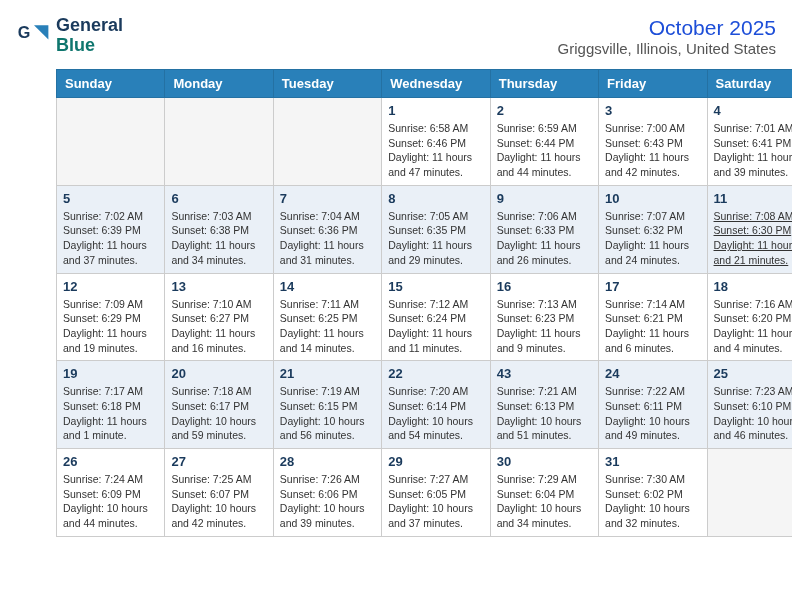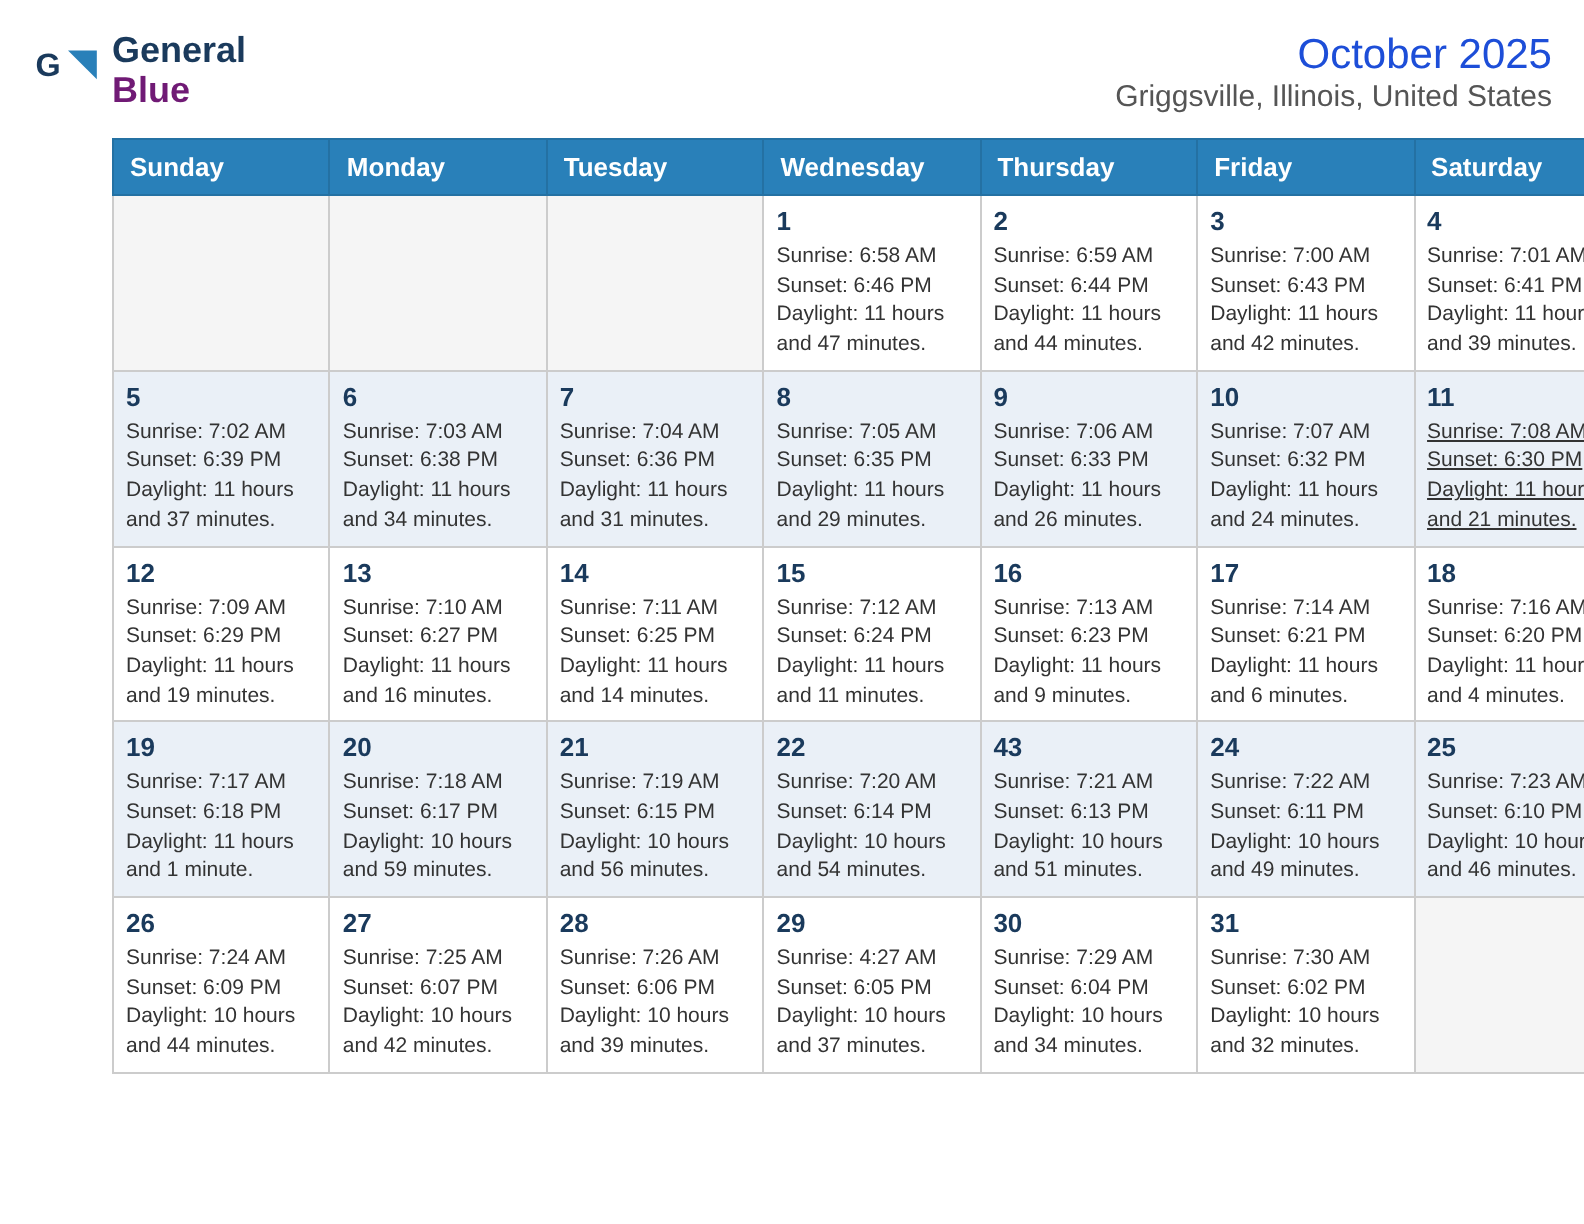--- a/index.html
+++ b/index.html
@@ -19,21 +19,21 @@
     .logo {
       display: flex;
       align-items: center;
     }
     .logo-text {
       font-size: 18px;
       font-weight: bold;
       color: #1a3a5c;
       line-height: 1.1;
     }
-    .logo-blue { color: #701a75; }
+    .logo-blue { color: #0f766e; }
     .logo-icon {
       width: 36px;
       height: 36px;
       margin-right: 4px;
     }
     .title-block {
       text-align: right;
     }
     .month-title {
       font-size: 21px;
@@ -300,21 +300,21 @@
 Daylight: 10 hours and 42 minutes.</div>
         </td>
         <td>
           <div class="day-number">28</div>
           <div class="day-info" style="white-space: pre-line;">Sunrise: 7:26 AM
 Sunset: 6:06 PM
 Daylight: 10 hours and 39 minutes.</div>
         </td>
         <td>
           <div class="day-number">29</div>
-          <div class="day-info" style="white-space: pre-line;">Sunrise: 4:27 AM
+          <div class="day-info" style="white-space: pre-line;">Sunrise: 7:27 AM
 Sunset: 6:05 PM
 Daylight: 10 hours and 37 minutes.</div>
         </td>
         <td>
           <div class="day-number">30</div>
           <div class="day-info" style="white-space: pre-line;">Sunrise: 7:29 AM
 Sunset: 6:04 PM
 Daylight: 10 hours and 34 minutes.</div>
         </td>
         <td>

